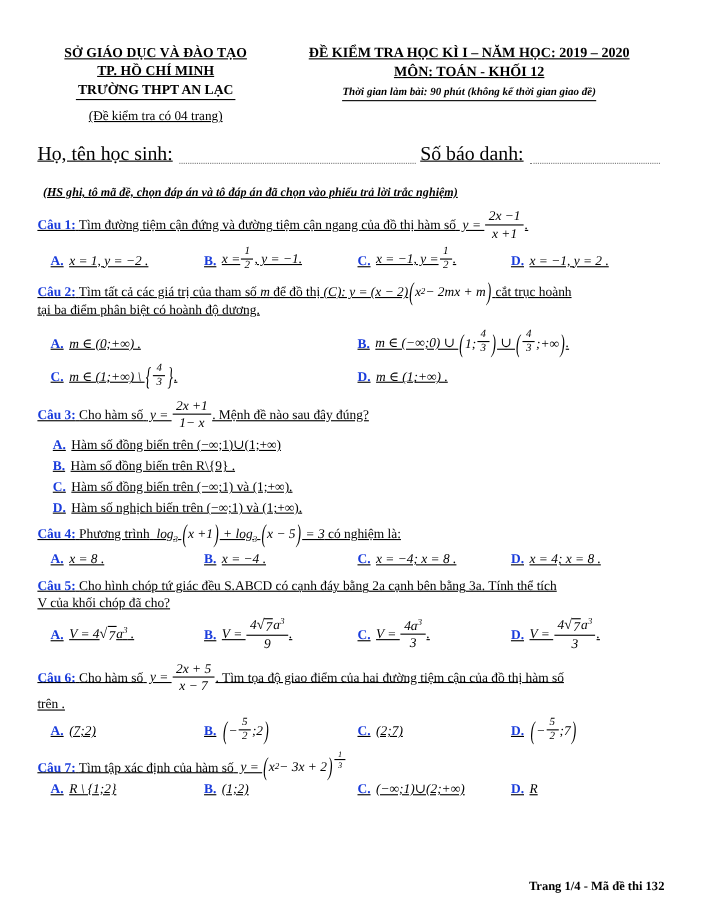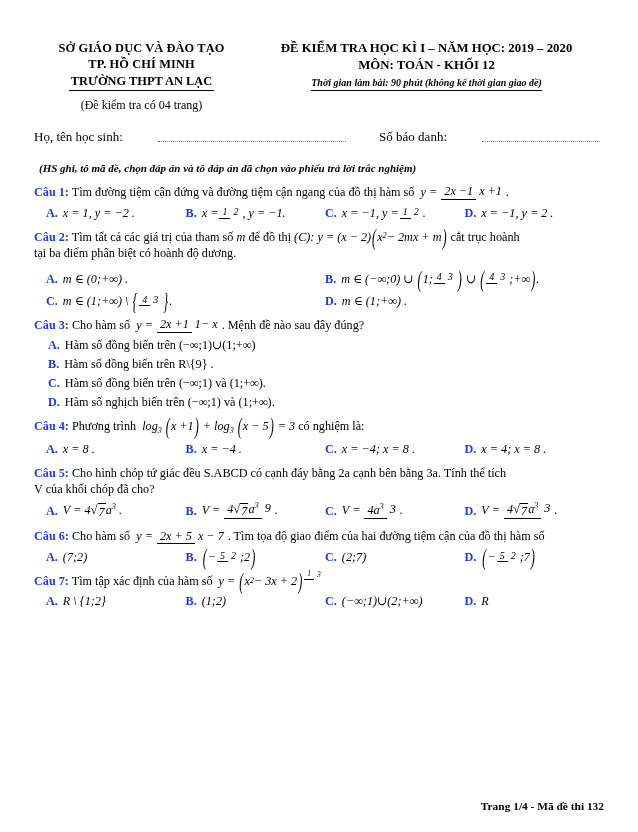--- a/index.html
+++ b/index.html
@@ -2,39 +2,39 @@
 <html><head>
 <meta charset="utf-8">
 <style>
   html,body{margin:0;padding:0;}
   body{
     width:638px;height:832px;background:#ffffff;
     font-family:"Liberation Serif","DejaVu Serif",serif;
     color:#000;font-size:12.2px;line-height:1.32;
     position:relative;overflow:hidden;
   }
-  .page{padding:40px 34px 0 34px;box-sizing:border-box;width:638px;height:832px;position:relative;}
+  .page{padding:40px 34px 0 34px;box-sizing:border-box;width:638px;height:832px;position:relative;text-decoration:underline;}
 
   
   .hdr{display:flex;width:100%;}
   .hdr-l{width:215px;text-align:center;}
   .hdr-r{flex:1;text-align:center;}
   .hdr-l .l1,.hdr-l .l2{font-weight:bold;font-size:12.4px;letter-spacing:.1px;}
   .hdr-l .l3{font-weight:bold;font-size:12.4px;border-bottom:1px solid #000;display:inline-block;padding:0 2px 1px 2px;}
   .hdr-l .l4{font-size:12px;margin-top:7px;}
   .hdr-r .r1{font-weight:bold;font-size:12.8px;}
   .hdr-r .r2{font-weight:bold;font-size:12.8px;}
   .hdr-r .r3{font-weight:bold;font-style:italic;font-size:10px;border-bottom:1px solid #000;display:inline-block;padding-bottom:1px;}
 
   .code-wrap{display:flex;justify-content:center;margin-top:7px;}
   .code-box{border:2px solid #000;padding:3px 17px 4px 17px;text-align:center;line-height:1.25;}
   .code-box .c1{font-weight:bold;font-size:12.4px;}
   .code-box .c2{font-weight:bold;font-size:12.8px;}
 
-  .idline{display:flex;align-items:flex-end;margin-top:14px;font-size:13px;gap:29px;}
+  .idline{display:flex;align-items:flex-end;margin-top:14px;font-size:18px;}
   .idline .lbl{white-space:nowrap;}
   .dots{flex:1;border-bottom:1px dotted #777;margin:0 4px 3px 6px;height:9px;}
   .dots.short{flex:0 0 118px;}
 
   
   .part{margin-top:16px;}
   .part .t1{font-weight:bold;font-size:12.6px;}
   .part .t1 u{text-decoration:underline;}
   .part .t1 .it{font-style:italic;}
   .part .t2{font-weight:bold;font-style:italic;font-size:11px;margin-top:7px;padding-left:5px;}
@@ -46,21 +46,21 @@
   .opts.cols2{flex-wrap:wrap;}
   .opt{display:flex;align-items:center;}
   .opts.c4 .opt{width:25%;}
   .opts.cols2 .opt{width:50%;margin-top:6px;}
   .optlist{padding-left:14px;margin-top:3px;}
   .optlist .opt{margin-top:3px;}
   .ol{color:#1a3cdc;font-weight:bold;margin-right:5px;}
   .ml{font-style:italic;}
 
   
-  .frac{display:inline-flex;vertical-align:middle;text-align:center;margin:0 1px;position:relative;top:-1px;}
+  .frac{display:inline-flex;flex-direction:column;vertical-align:middle;text-align:center;margin:0 1px;position:relative;top:-1px;}
   .frac .n{border-bottom:1px solid #000;padding:0 3px;line-height:1.18;}
   .frac .d{padding:0 3px;line-height:1.2;}
   .sfrac{font-size:10px;}
   sup{font-size:.68em;vertical-align:super;}
   sub{font-size:.66em;vertical-align:sub;}
   .paren{display:inline-flex;align-items:center;font-size:1em;}
   .big{display:inline-block;transform:scaleY(1.9);font-size:1em;margin:0 1px;}
   .bigc{display:inline-block;transform:scaleY(1.9);margin:0 1px;}
   .rad{display:inline-flex;align-items:flex-start;}
   .rad .sq{font-size:1.05em;}
@@ -295,20 +295,21 @@
   <div class="q">
     <div class="qh">
       <span class="qlbl">Câu 6:</span>
       <span>Cho hàm số</span>
       <span class="ml">&nbsp;y =
         <span class="frac">
             <span class="n">2x + 5</span>
             <span class="d">x − 7</span>
           </span></span><span>. Tìm tọa độ giao điểm của hai đường tiệm cận của đồ thị hàm số</span>
     </div>
+    <div>trên .</div>
     <div class="opts c4">
       <div class="opt">
         <span class="ol">A.</span>
         <span class="ml">(7;2)</span>
       </div>
       <div class="opt">
         <span class="ol">B.</span>
         <span class="ml"><span class="paren"><span class="big">(</span>−<span class="frac sfrac">
                 <span class="n">5</span>
                 <span class="d">2</span>

